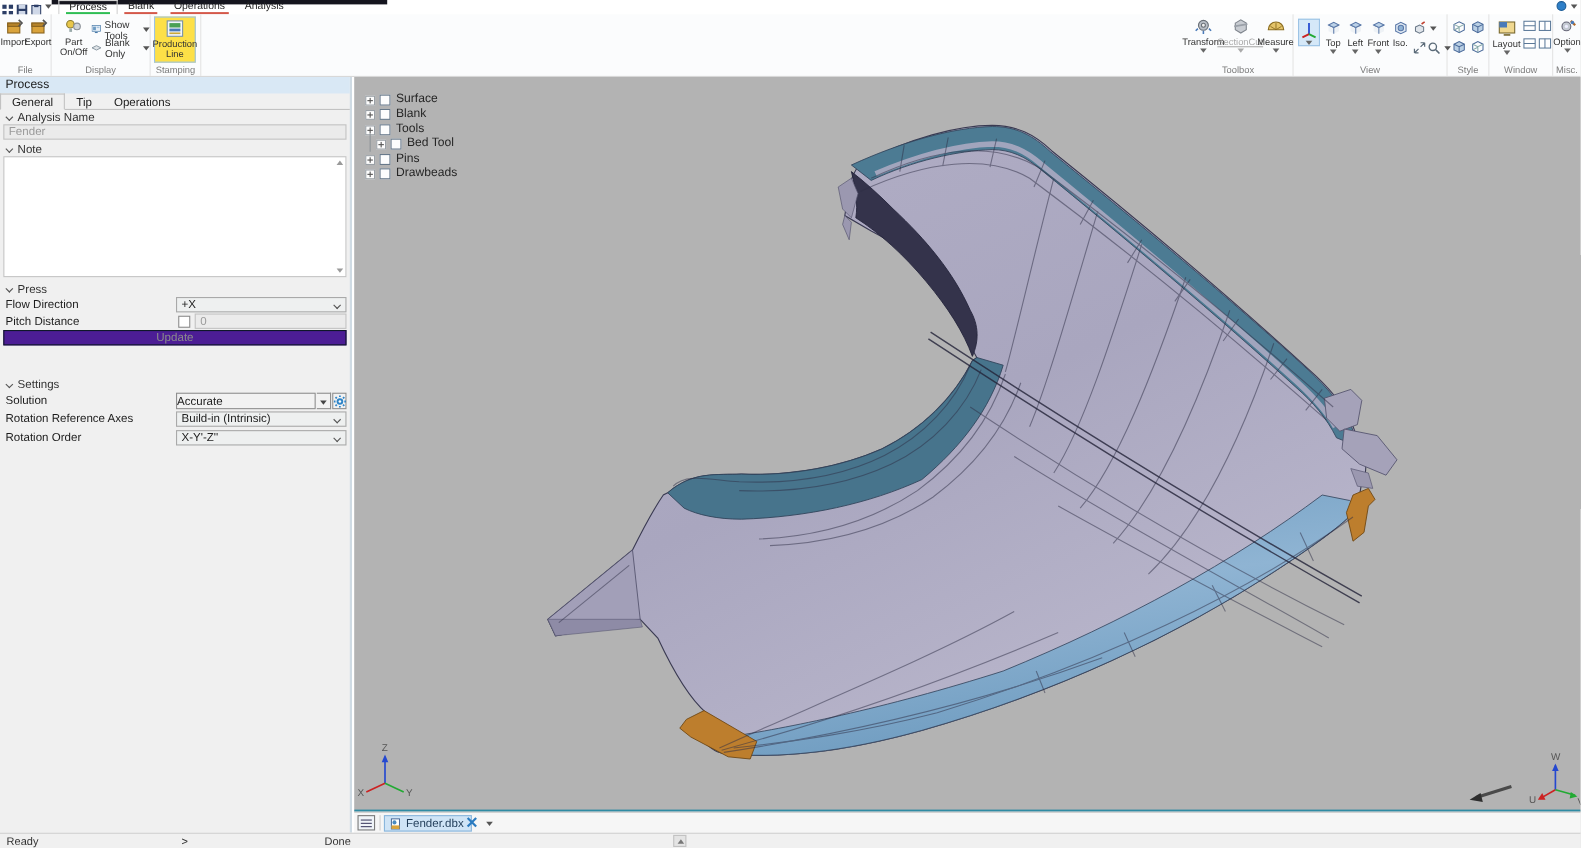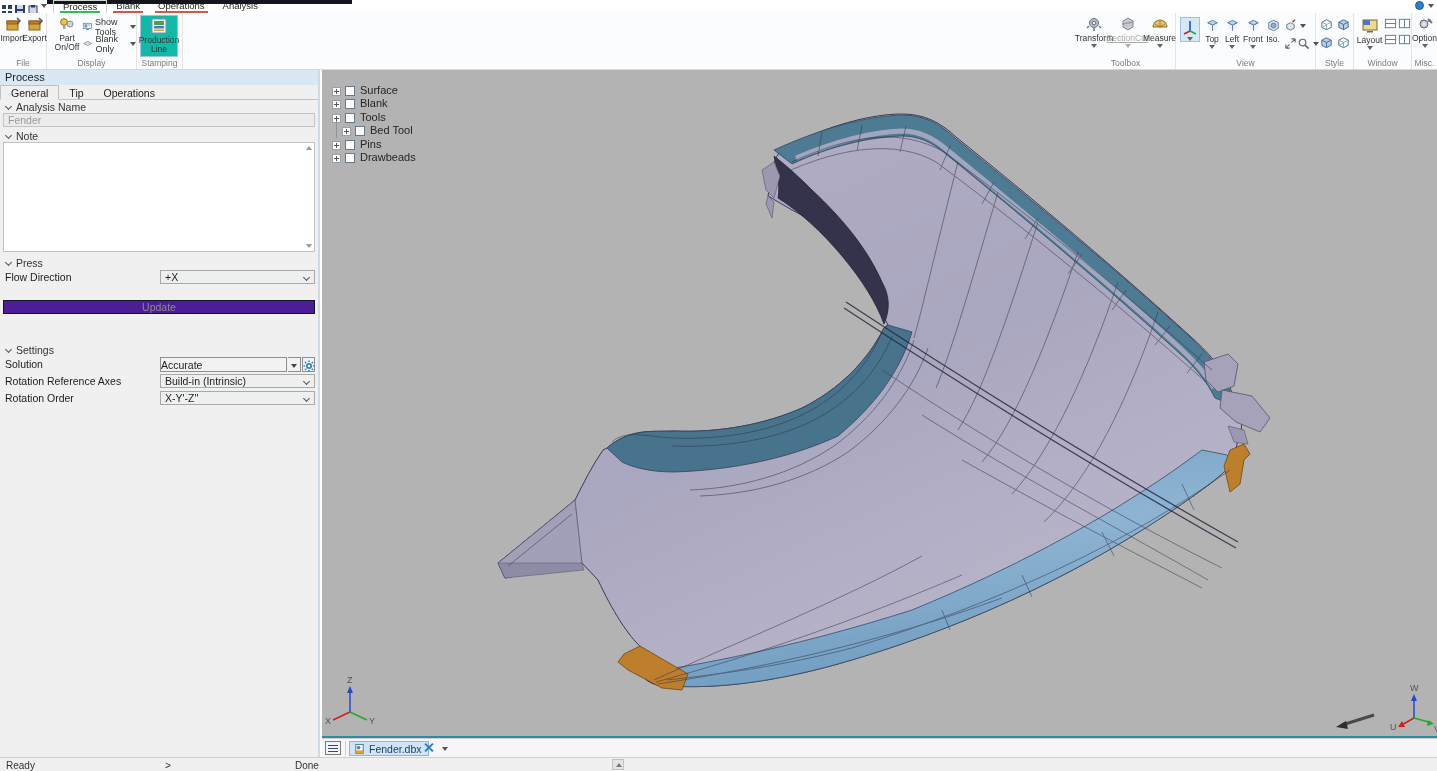--- a/index.html
+++ b/index.html
@@ -21,21 +21,21 @@
   .ttab .ul.red { background:#d4584a; }
   .topright { position:absolute; right:3px; top:1px; display:flex; gap:4px; align-items:center; }
   .helpdot { width:9px; height:9px; border-radius:50%; background:#2e7fc8; border:1px solid #1d5c96; }
 
   
   .ribbon { position:absolute; top:13px; left:0; right:0; height:57px; background:#fbfcfd; border-bottom:1px solid #d8d8d8; }
   .rgroup { position:absolute; top:0; height:56px; border-right:1px solid #e4e4e4; }
   .glabel { position:absolute; bottom:1px; left:0; right:0; text-align:center; font-size:8.5px; color:#7b7b7b; }
   .bigbtn { position:absolute; top:2px; display:flex; flex-direction:column; align-items:center; font-size:8.5px; color:#333; text-align:center; line-height:1.1; cursor:default; }
   .bigbtn .bl { margin-top:1px; }
-  .bigbtn.sel { background:#14b8a6; border:1px solid #9cc3e5; }
+  .bigbtn.sel { background:#fde047; border:1px solid #9cc3e5; }
   .bigbtn.disabled .bl { color:#ababab;text-decoration:underline; }
   .smallbtn { position:absolute; display:flex; align-items:center; gap:3px; font-size:9px; color:#333; height:13px; }
   .midbtn { position:absolute; top:4px; display:flex; flex-direction:column; align-items:center; font-size:8.5px; color:#333; }
   .midbtn .caret, .bigbtn .caret { margin-top:1px; border-top-color:#666; }
   .i { display:block; }
   .selbox { background:#d5e8f8; border:1px solid #9cc3e5; }
 
   
   .panel { position:absolute; top:70px; left:0; width:320px; bottom:14px; background:#f0f0f0; border-right:2px solid #cfdbe4; }
   .phead { position:absolute; top:0; left:0; right:0; height:15px; background:#d9e8f5; font-size:11px; color:#1c1c1c; padding:1px 0 0 5px; }
@@ -466,20 +466,25 @@
         </div>
         <div class="dn">
           <div class="tri-dn"></div>
         </div>
       </div>
 
     <div class="sechead" style="top:187px"><span class="chev"></span><span>Press</span></div>
     <div class="prow" style="top:200px">
       <span class="plabel">Flow Direction</span>
       <div class="combo"><span>+X</span><span class="cchev"></span></div>
+    </div>
+    <div class="prow" style="top:215px">
+      <span class="plabel">Pitch Distance</span>
+      <span class="chk"></span>
+      <input class="numfield" readonly="" value="0" style="">
     </div>
     <div class="updbtn" style="top:230px">Update</div>
 
     <div class="sechead" style="top:274px"><span class="chev"></span><span>Settings</span></div>
     <div class="prow" style="top:287px">
       <span class="plabel">Solution</span>
       <div class="splitctl">
         <div class="splitmain">Accurate</div>
         <div class="splitcaret">
             <span class="caret"></span>

